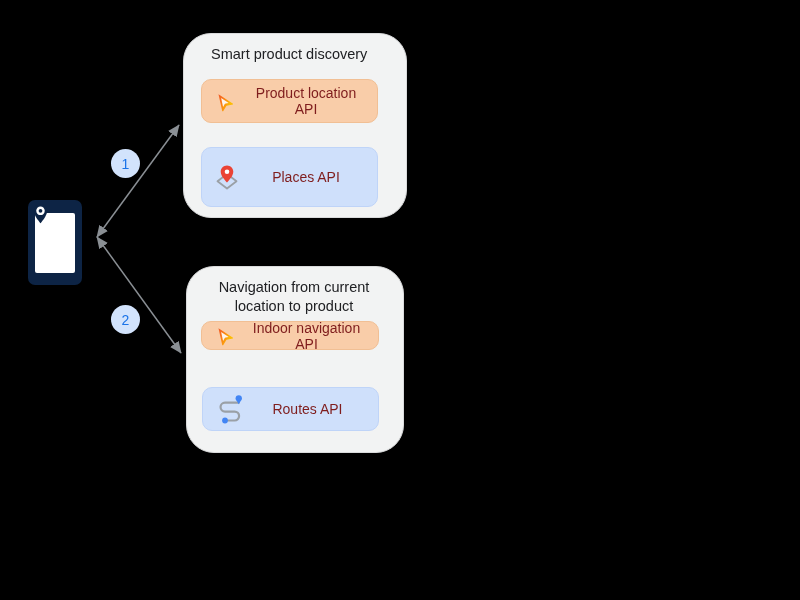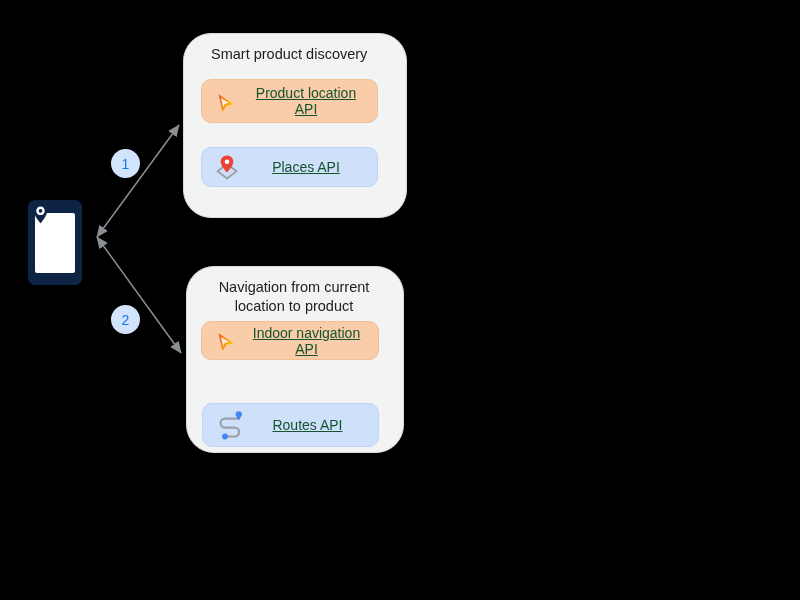--- a/index.html
+++ b/index.html
@@ -32,27 +32,27 @@
   .group.top{left:183px;top:33px;width:224px;height:185px;}
   .group.bottom{left:186px;top:266px;width:218px;height:187px;}
   .group-title{position:absolute;color:#202124;font-size:14.5px;line-height:19px;}
   .group.top .group-title{left:27px;top:11px;width:190px;}
   .group.bottom .group-title{left:19px;top:11px;width:176px;text-align:center;}
 
   
   .pill{position:absolute;border-radius:10px;box-sizing:border-box;
         display:flex;align-items:center;padding:0 10px 0 11px;}
   .pill .icon{flex:0 0 32px;display:flex;align-items:center;justify-content:flex-start;}
-  .pill .label{flex:1;text-align:center;color:#14532d;font-size:14px;text-decoration:underline;}
+  .pill .label{flex:1;text-align:center;color:#7f1d1d;font-size:14px;}
   .pill.peach{background:#f9cda9;border:1px solid #f1bf94;}
   .pill.blue{background:#cfe0fb;border:1px solid #bfd4f8;}
   .group.top .pill.p1{left:17px;top:45px;width:177px;height:44px;}
-  .group.top .pill.p2{left:17px;top:113px;width:177px;height:40px;}
-  .group.bottom .pill.p1{left:14px;top:54px;width:178px;height:39px;justify-content:space-between;}
-  .group.bottom .pill.p2{left:15px;top:136px;width:177px;height:44px;}
+  .group.top .pill.p2{left:17px;top:113px;width:177px;height:60px;}
+  .group.bottom .pill.p1{left:14px;top:54px;width:178px;height:29px;justify-content:space-between;}
+  .group.bottom .pill.p2{left:15px;top:120px;width:177px;height:44px;}
 
   .hiddendefs{position:absolute;width:0;height:0;overflow:hidden;}
 </style>
 </head>
 <body>
 
 <div class="canvas">
 
   <svg class="hiddendefs" aria-hidden="true">
     <defs>

